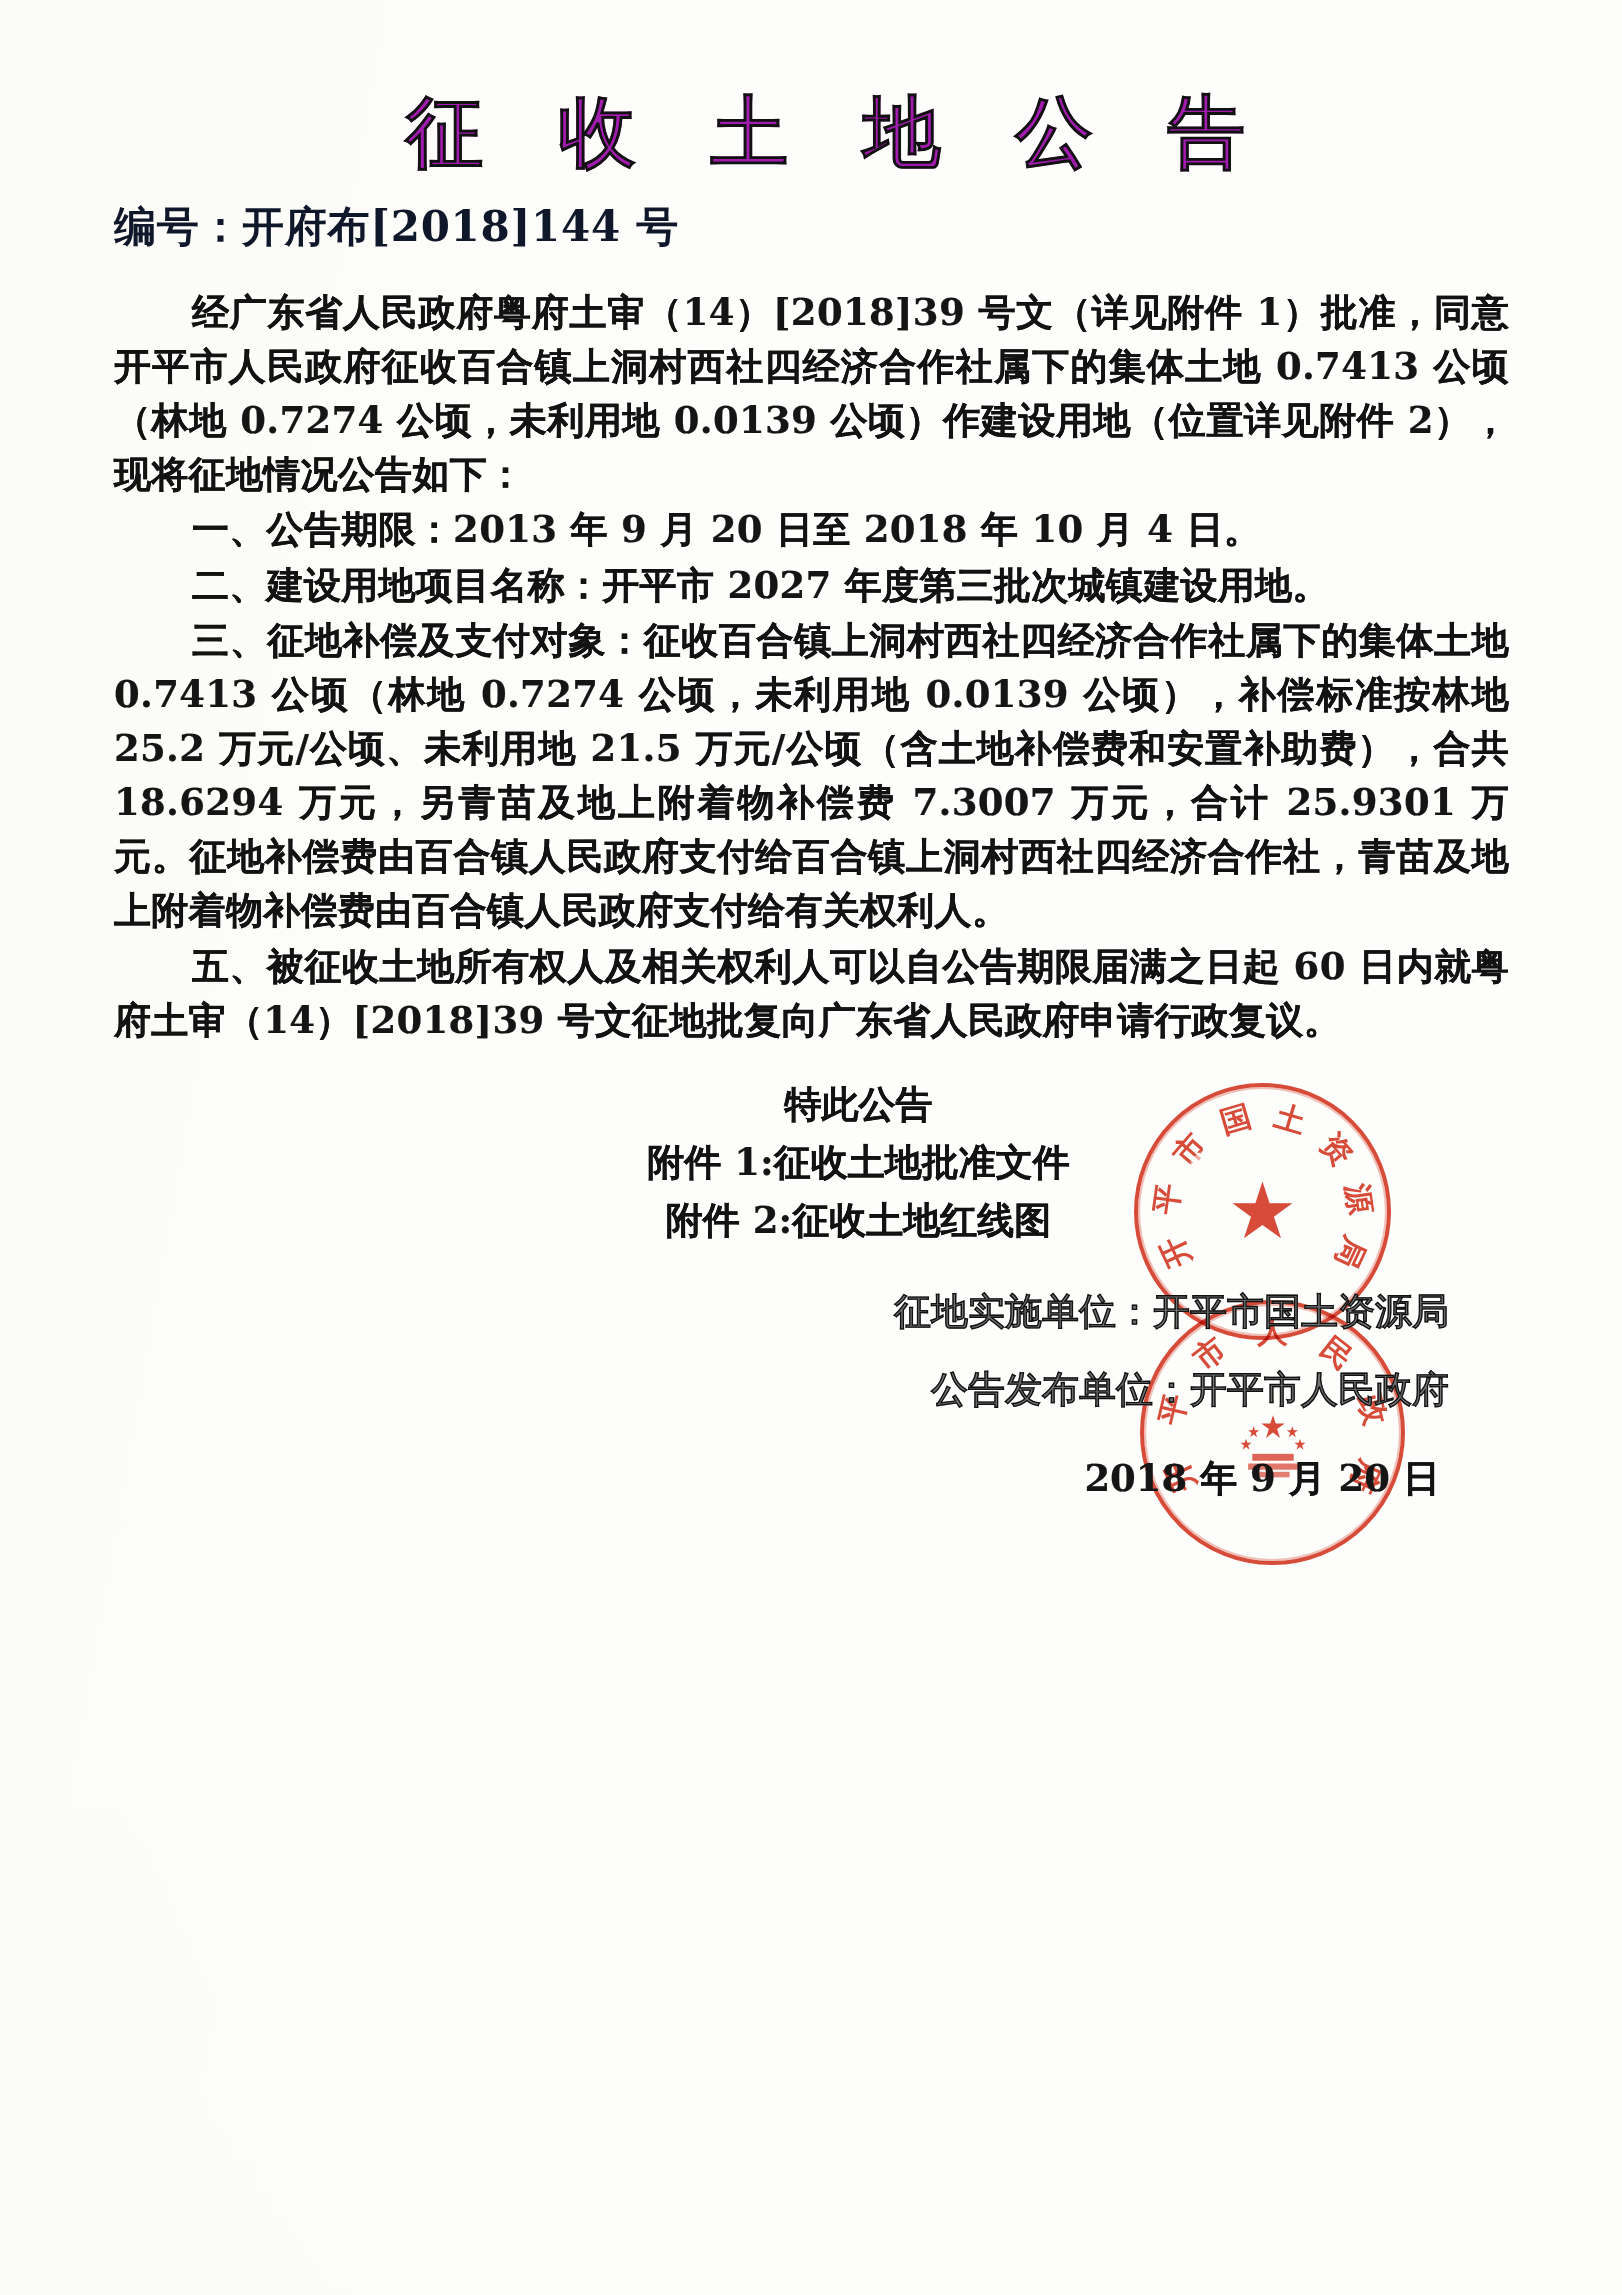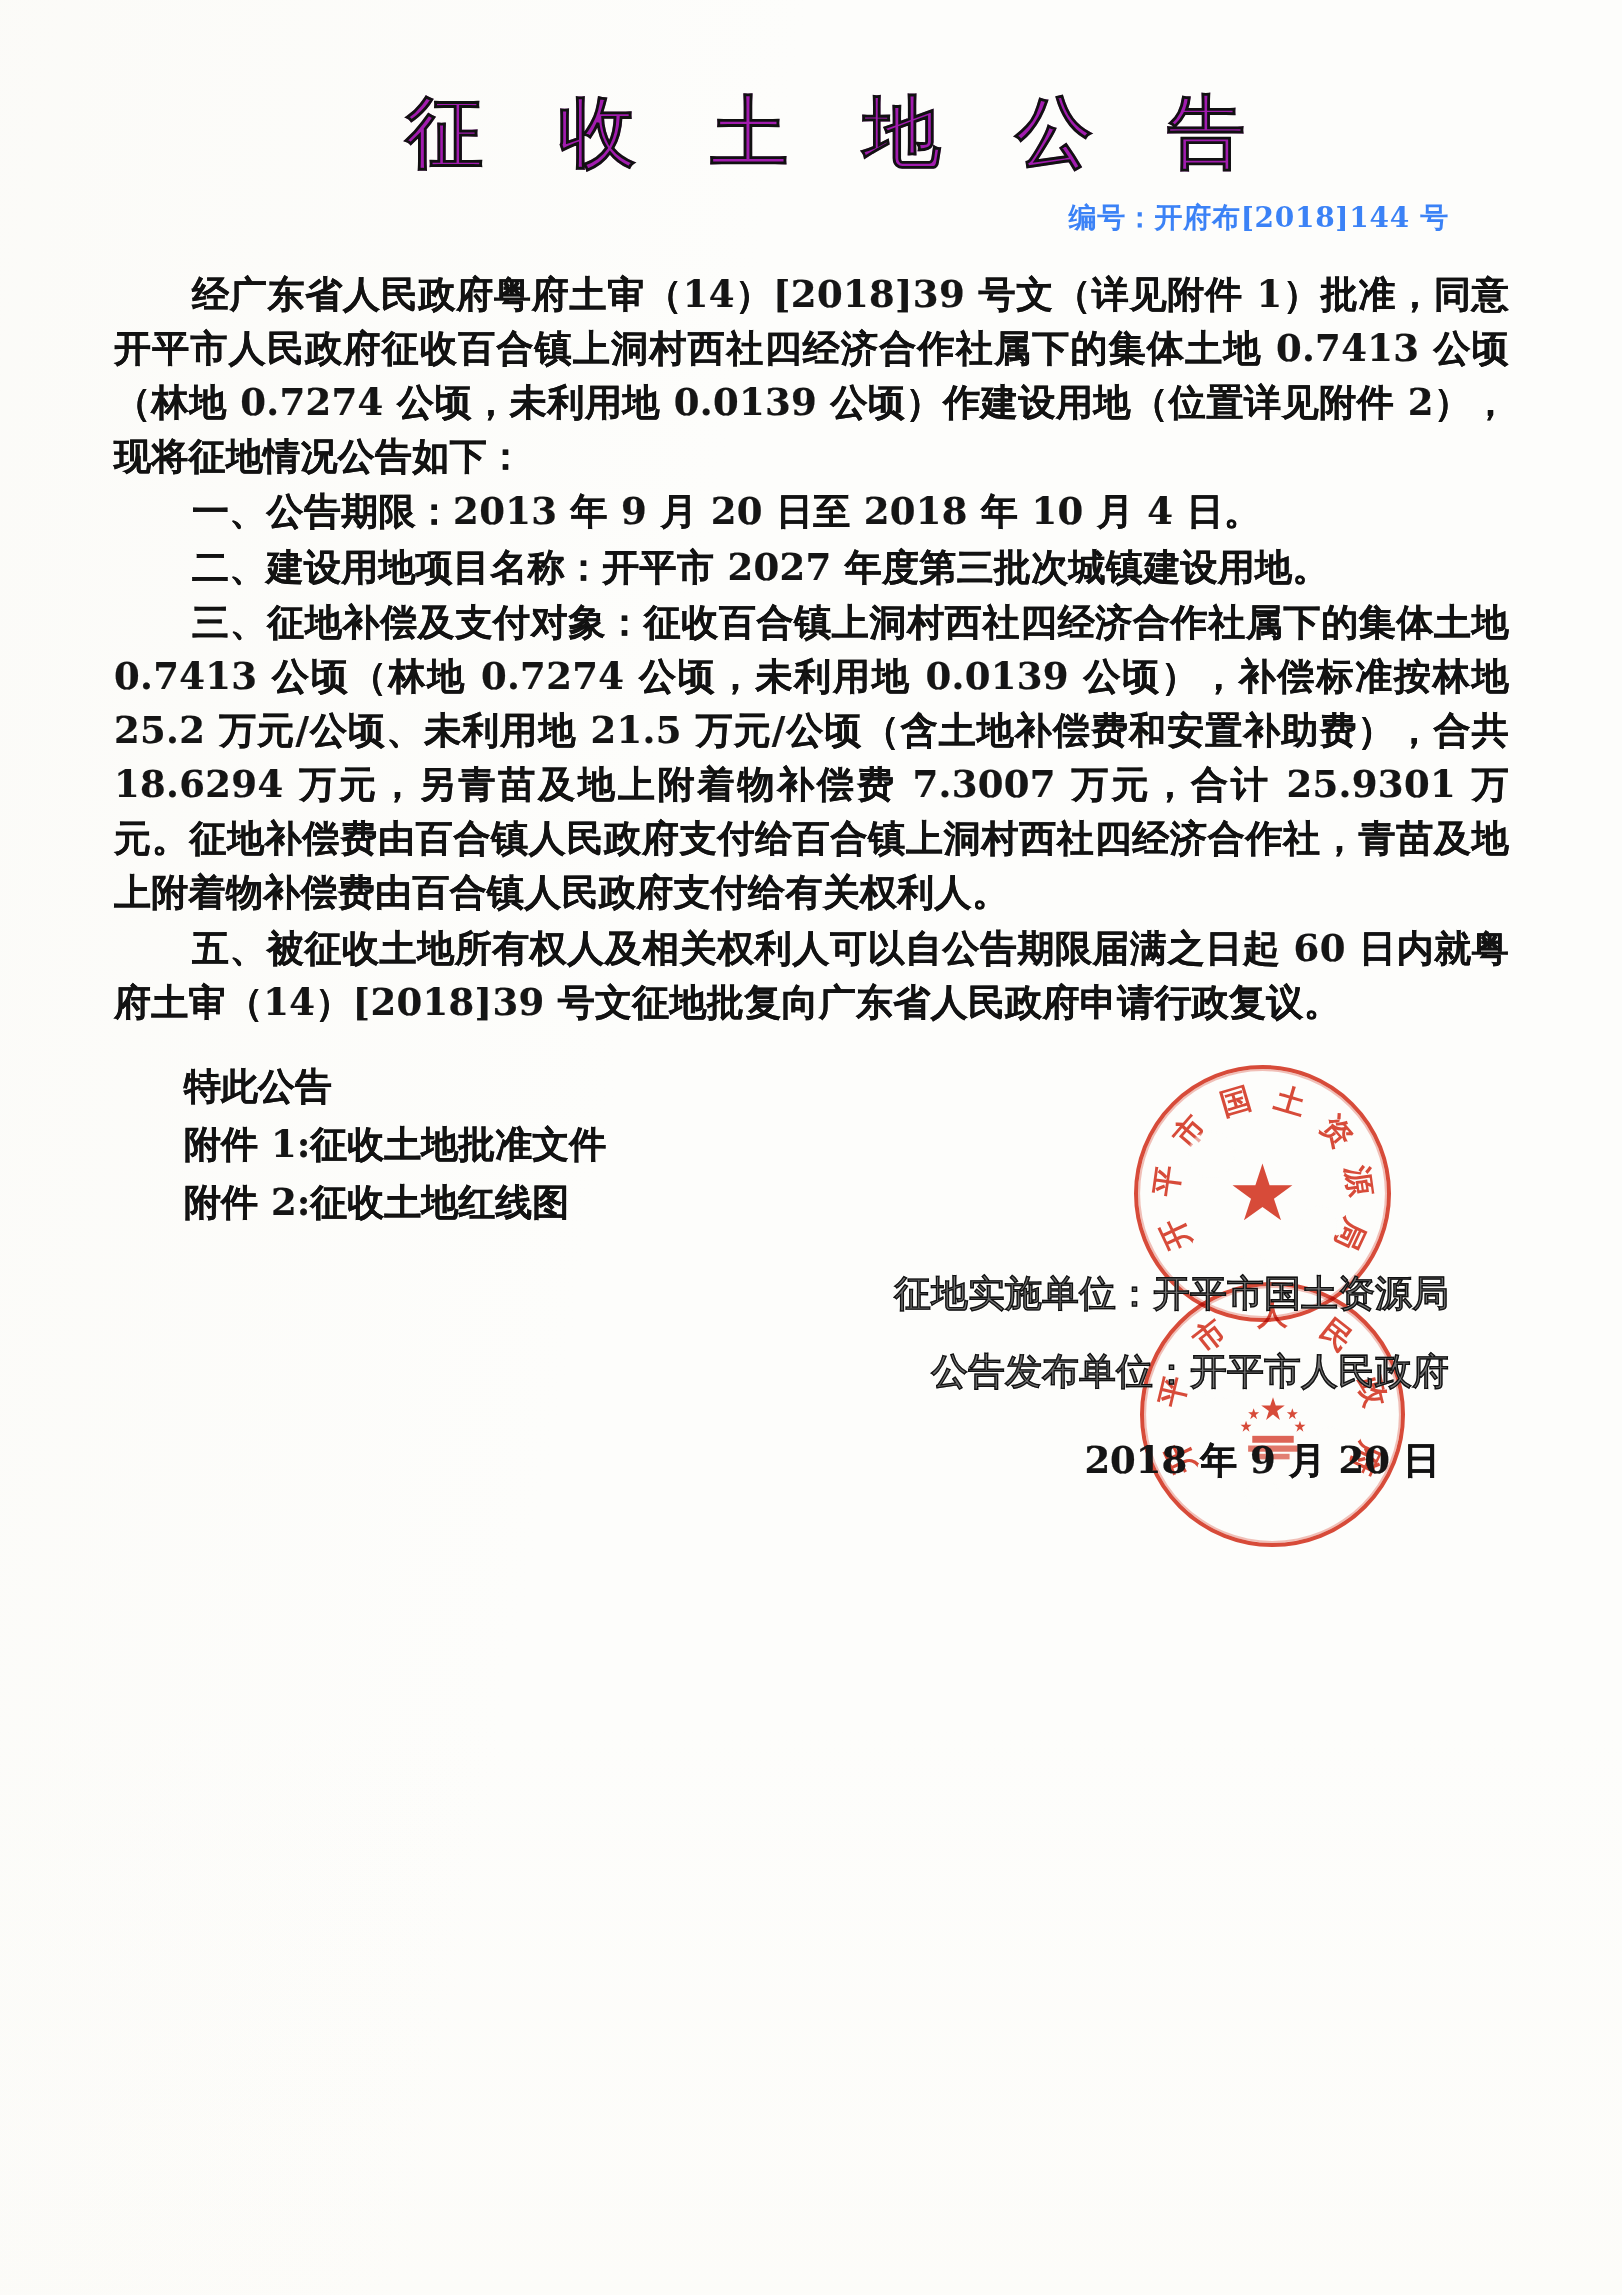--- a/index.html
+++ b/index.html
@@ -49,26 +49,25 @@
     color: #a21caf;
     font-family: "DejaVu Serif", "Liberation Serif", serif;
     line-height: 1.25;
     margin: 0 0 16.7px 0;
     padding-left: 28px;
     padding-right: 0;
     -webkit-text-stroke: 0.4px #111;
   }
 
   .doc-number {
-    text-align: right;
-    font-size: 28px;
+    font-size: 42px;
     font-weight: 700;
     letter-spacing: 0.7px;
     margin: 18px 60px 30.5px 0;
-    color: #3b82f6;
+    color: #0f172a;
     font-family: "DejaVu Serif", "Liberation Serif", serif;
   }
 
   p.body-text {
     font-size: 37px;
     line-height: 54px;
     letter-spacing: 0.3px;
     text-align: justify;
     text-justify: inter-ideograph;
     margin: 0 0 1.4px 0;
@@ -81,21 +80,22 @@
 
   .closing {
     margin-top: 28px;
   }
   .closing-line {
     font-size: 37px;
     line-height: 58px;
     font-weight: 700;
     font-family: "DejaVu Serif", "Liberation Serif", serif;
     color: #151515;
-    margin-left: 70px;
+    margin-left: 94px;
+    text-align: center;
     -webkit-text-stroke: 0.2px #111;
   }
 
   .signature-block {
     margin-top: 23.6px;
     position: relative;
   }
   .sig-line {
     text-align: right;
     font-size: 37px;

